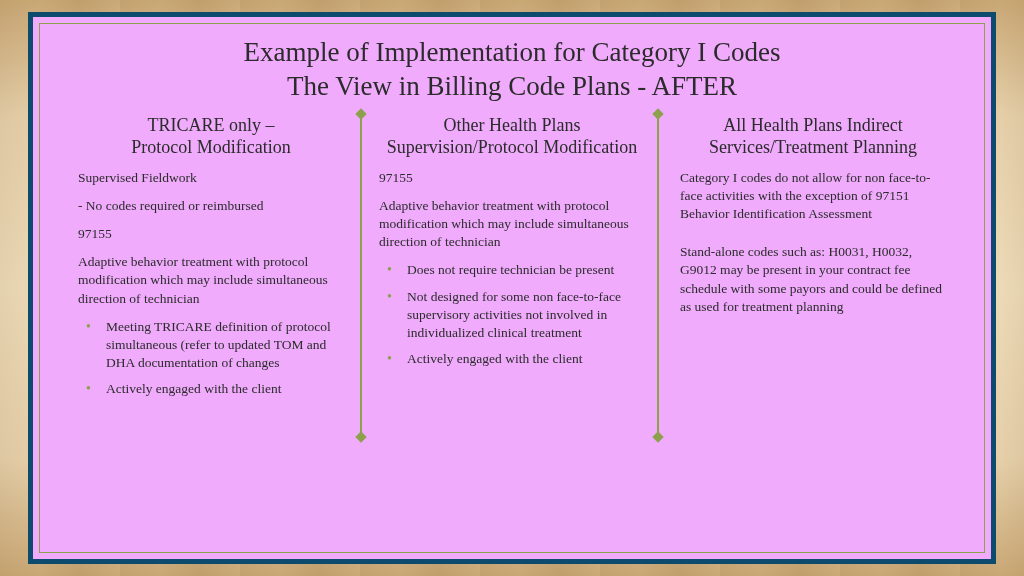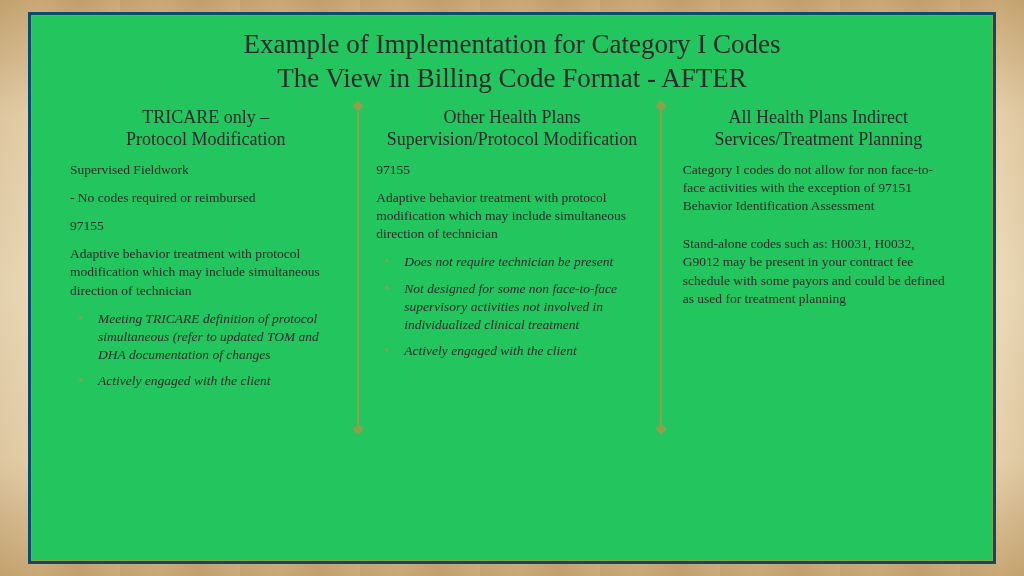--- a/index.html
+++ b/index.html
@@ -22,22 +22,23 @@
         rgba(160,120,70,0.2) 80px,
         rgba(210,180,130,0.1) 120px
       );
     }
     .outer-frame {
       position: absolute;
       top: 12px;
       left: 28px;
       right: 28px;
       bottom: 12px;
-      background: #22c55e;
-      border: 3px solid #0c4a6e;
+      background: #f0abfc;
+      border: 5px solid #0c4a6e;
+      padding: 6px;
     }
     .inner-frame {
       width: 100%;
       height: 100%;
       border: 1px solid #8da04c;
       padding: 12px 24px 8px 24px;
       overflow: hidden;
     }
     .title-block {
       text-align: center;
@@ -71,21 +72,20 @@
     }
     ul {
       list-style: none;
       padding-left: 22px;
       margin-bottom: 10px;
     }
     li {
       position: relative;
       margin-bottom: 8px;
       padding-left: 6px;
-      font-style: italic;
     }
     li::before {
       content: "•";
       position: absolute;
       left: -14px;
       color: #8da04c;
       font-size: 14px;
     }
     .divider {
       position: absolute;
@@ -111,21 +111,21 @@
 </head>
 <body>
 
 <div class="wood-texture"></div>
 
 <div class="outer-frame">
   <div class="inner-frame">
 
     <div class="title-block">
       <div class="title-line">Example of Implementation for Category I Codes</div>
-      <div class="title-line">The View in Billing Code Format - AFTER</div>
+      <div class="title-line">The View in Billing Code Plans - AFTER</div>
     </div>
 
     <div class="columns">
 
       <div class="col">
         <div class="col-heading">
           <div>TRICARE only –</div>
           <div style="margin-top:0;">Protocol Modification</div>
         </div>
         <div class="para">Supervised Fieldwork</div>

